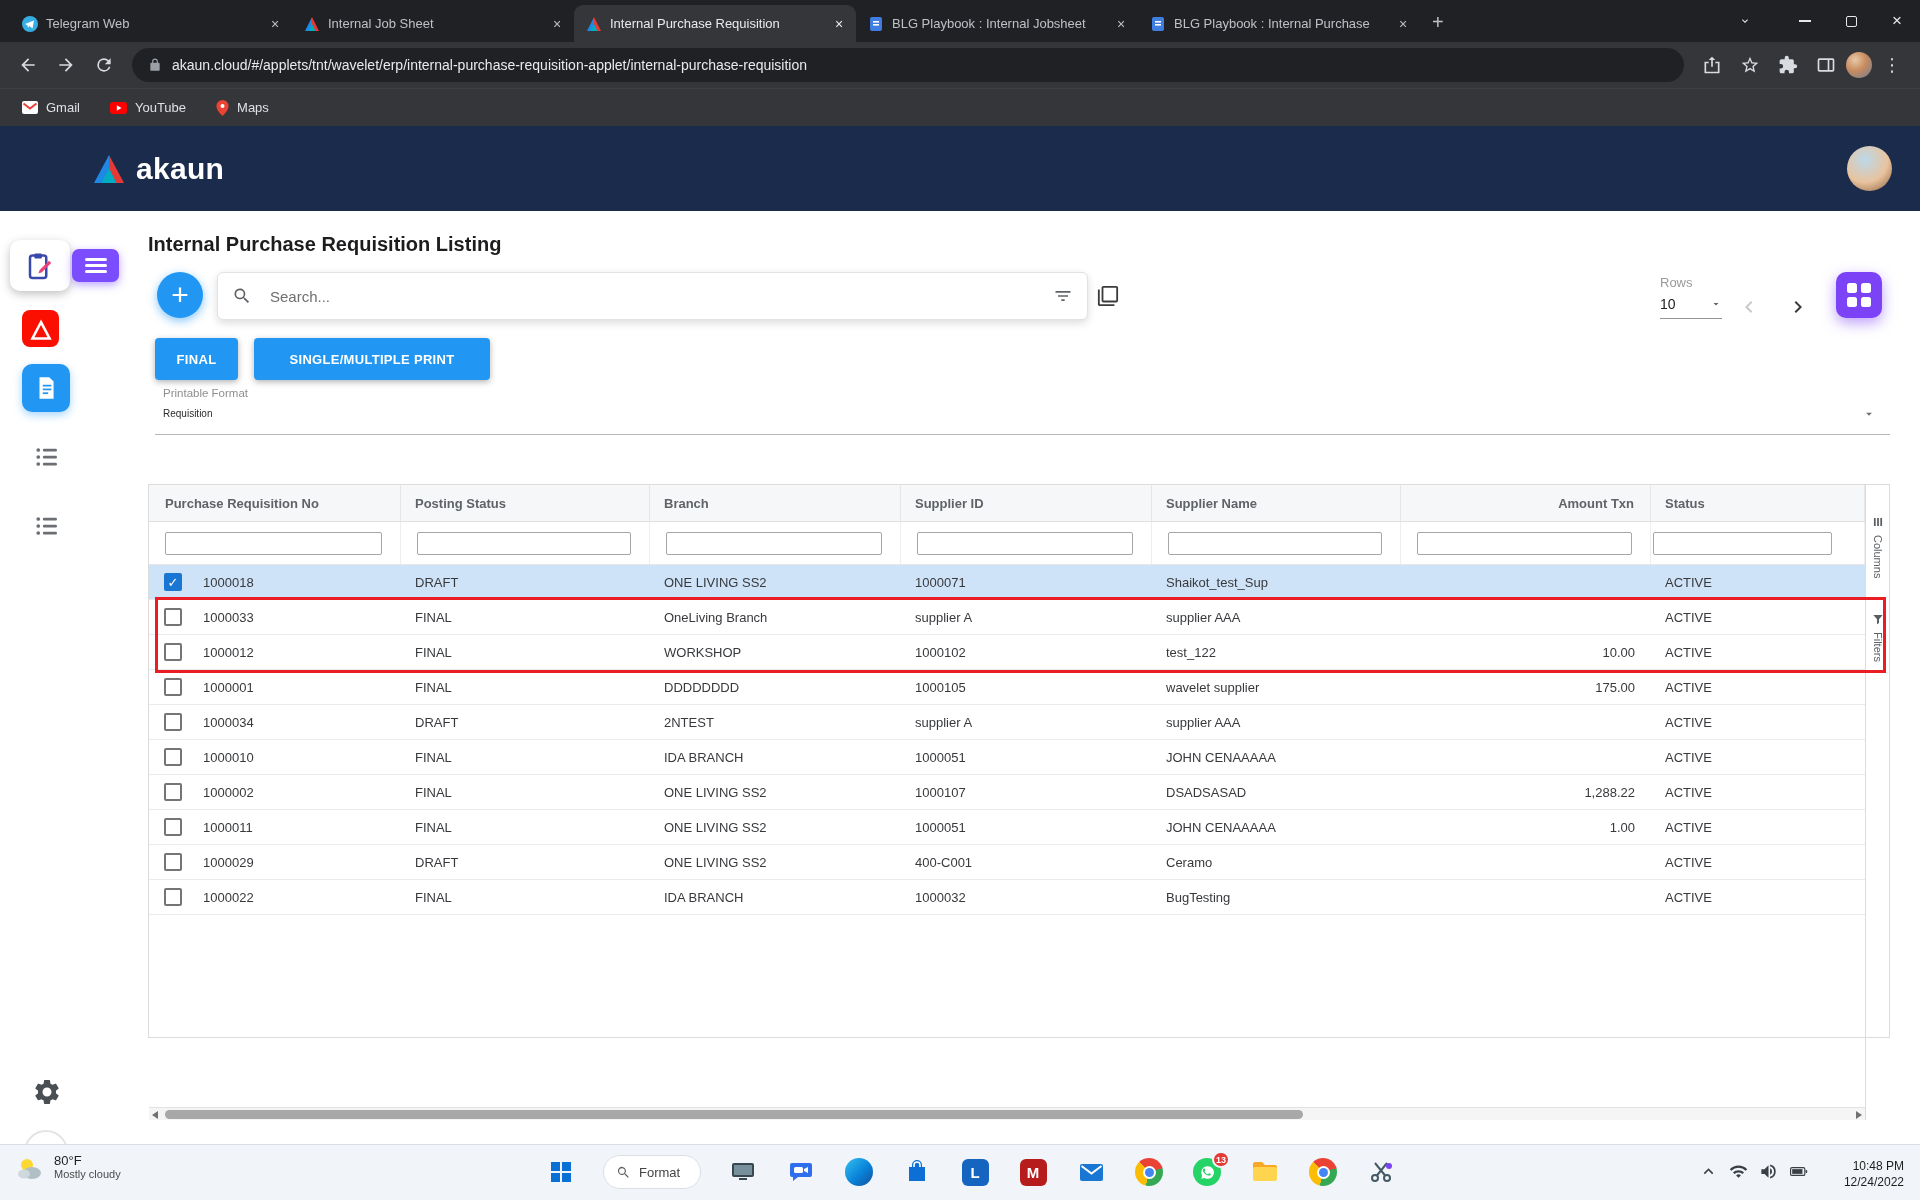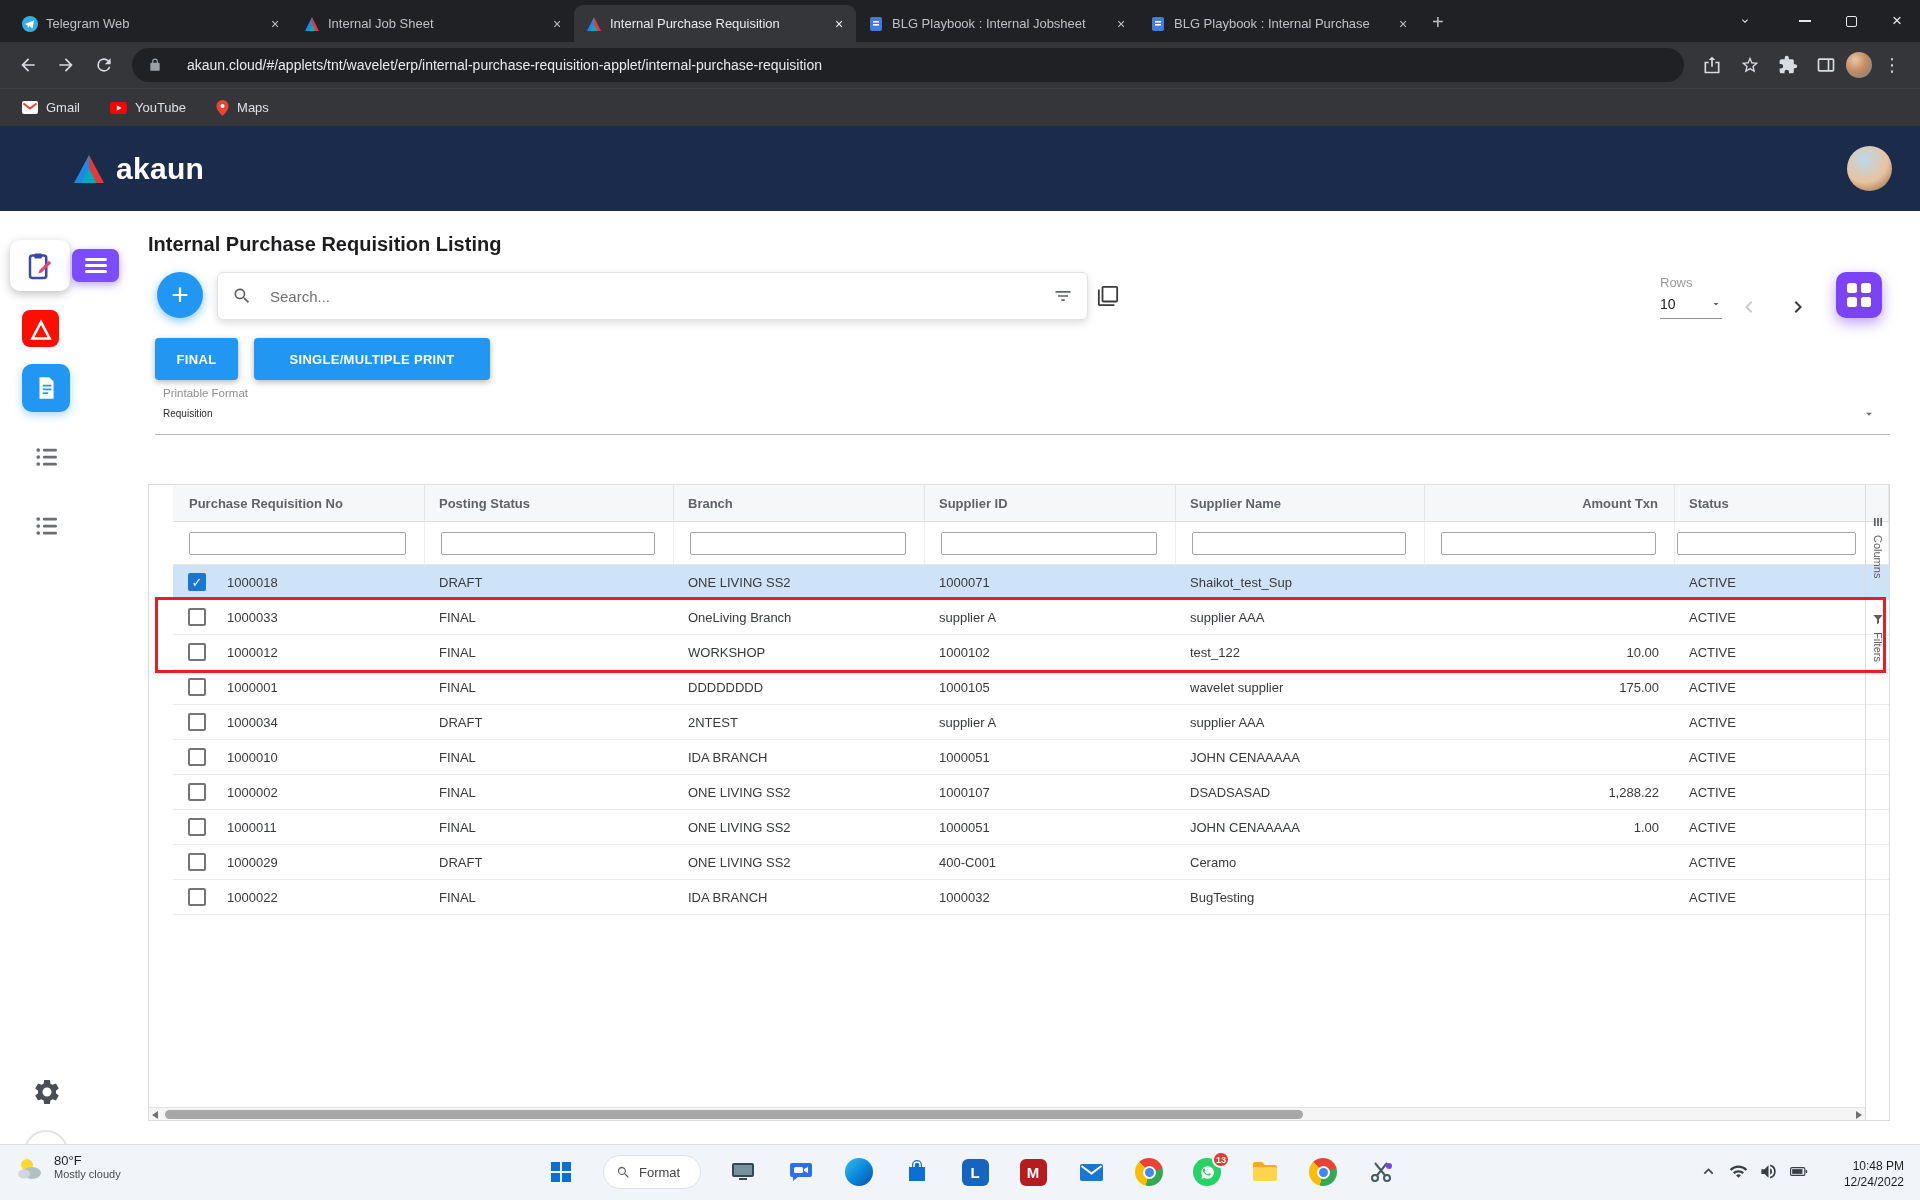--- a/index.html
+++ b/index.html
@@ -21,33 +21,33 @@
   .wincontrols { position:absolute; right:0; top:0; height:42px; display:flex; align-items:center; }
   .wc { width:46px; height:42px; display:flex; align-items:center; justify-content:center; color:#e5e7ea; }
   .wc.search-tabs { margin-right:14px; }
   .wc-min { width:12px; height:2px; background:#e5e7ea; }
   .wc-max { width:11px; height:11px; border:1.5px solid #e5e7ea; border-radius:2px; }
 
   .toolbar { height:46px; background:#35363a; display:flex; align-items:center; padding:0 10px; gap:2px; }
   .tbic { width:36px; height:36px; display:grid; place-content:center; color:#d8dbdf; border-radius:50%; }
   .tbic svg { width:20px; height:20px; fill:currentColor; }
   .urlbar { flex:1; height:34px; background:#202124; border-radius:17px; display:flex;
-            align-items:center; padding:0 16px; gap:25px; color:#e8eaed; font-size:14px; margin:16px 8px; }
+            align-items:center; padding:0 16px; gap:10px; color:#e8eaed; font-size:14px; margin:16px 8px; }
   .urlbar svg { width:14px; height:14px; fill:#9aa0a6; flex:0 0 auto; }
   .url-text { white-space:nowrap; overflow:hidden; text-overflow:ellipsis; }
   .avatar-sm { width:26px; height:26px; border-radius:50%;
                background:radial-gradient(circle at 35% 30%, #e9c8a8 0%, #c78b5e 45%, #6c7f9a 100%); }
 
   .bookmarks { height:38px; background:#35363a; display:flex; align-items:center; gap:30px;
                padding:0 22px; border-top:1px solid #3e3f43; }
   .bm { display:flex; align-items:center; gap:8px; color:#dde0e4; font-size:13px; }
 
   
   .appheader { height:85px; background:#1b2b4c; position:relative; display:flex;
-               align-items:center; padding-left:72px; }
+               align-items:center; padding-left:92px; }
   .brand { color:#fff; font-size:30px; font-weight:800; margin-left:10px; letter-spacing:.3px; }
   .avatar-lg { position:absolute; right:28px; top:20px; width:45px; height:45px; border-radius:50%;
                background:radial-gradient(circle at 40% 30%, #bcd9ea 0%, #e8c39e 55%, #8a5a3b 100%); }
 
   
   .appbody { height:933px; display:flex; background:#fff; }
   .sidebar { width:94px; position:relative; background:#fff; flex:0 0 auto; }
   .applet-card { position:absolute; left:10px; top:29px; width:60px; height:51px; background:#fff;
                  border-radius:10px; box-shadow:0 3px 10px rgba(0,0,0,.25); display:grid; place-content:center; z-index:3; }
   .applet-tab { position:absolute; left:72px; top:38px; width:47px; height:33px; background:#7c4dff;
@@ -101,22 +101,22 @@
   .btn-final { left:61px; width:83px; }
   .btn-print { left:160px; width:236px; }
 
   .pf-label { position:absolute; left:69px; top:176px; font-size:11.5px; color:#8f8f8f; }
   .pf-select { position:absolute; left:61px; top:182px; width:1735px; height:42px;
                border-bottom:1px solid #b8b8b8; display:flex; align-items:center;
                justify-content:space-between; padding:0 14px 0 8px; font-size:10px; color:#2b2b2b; }
   .pf-select svg { width:14px; height:14px; fill:#6f6f6f; }
 
   
-  .tablewrap { position:absolute; left:54px; top:273px; width:1742px; height:637px;
-               border:1px solid #dcdcdc; background:#fff;padding-left:24px; }
+  .tablewrap { position:absolute; left:54px; top:273px; width:1742px; height:554px;
+               border:1px solid #dcdcdc; background:#fff; }
   .tgrid { width:1716px; }
   .thead { display:flex; height:37px; background:#f6f7f8; border-bottom:1px solid #e0e0e0; }
   .th { display:flex; align-items:center; font-size:13px; font-weight:700; color:#5f6368;
         border-right:1px solid #e6e6e6; overflow:hidden; white-space:nowrap; }
   .tfilter { display:flex; height:43px; align-items:center; border-bottom:1px solid #e6e6e6; }
   .tf { display:flex; align-items:center; border-right:1px solid #eeeeee; height:100%; }
   .fin { height:23px; border:1px solid #a6a6a6; border-radius:2px; background:#fff;
          width:calc(100% - 34px); margin-left:16px; font:12px "Liberation Sans",sans-serif; padding:0 5px; }
   .trow { display:flex; height:35px; border-bottom:1px solid #ebebeb; background:#fff; }
   .trow.sel { background:#cfe3f8; }

